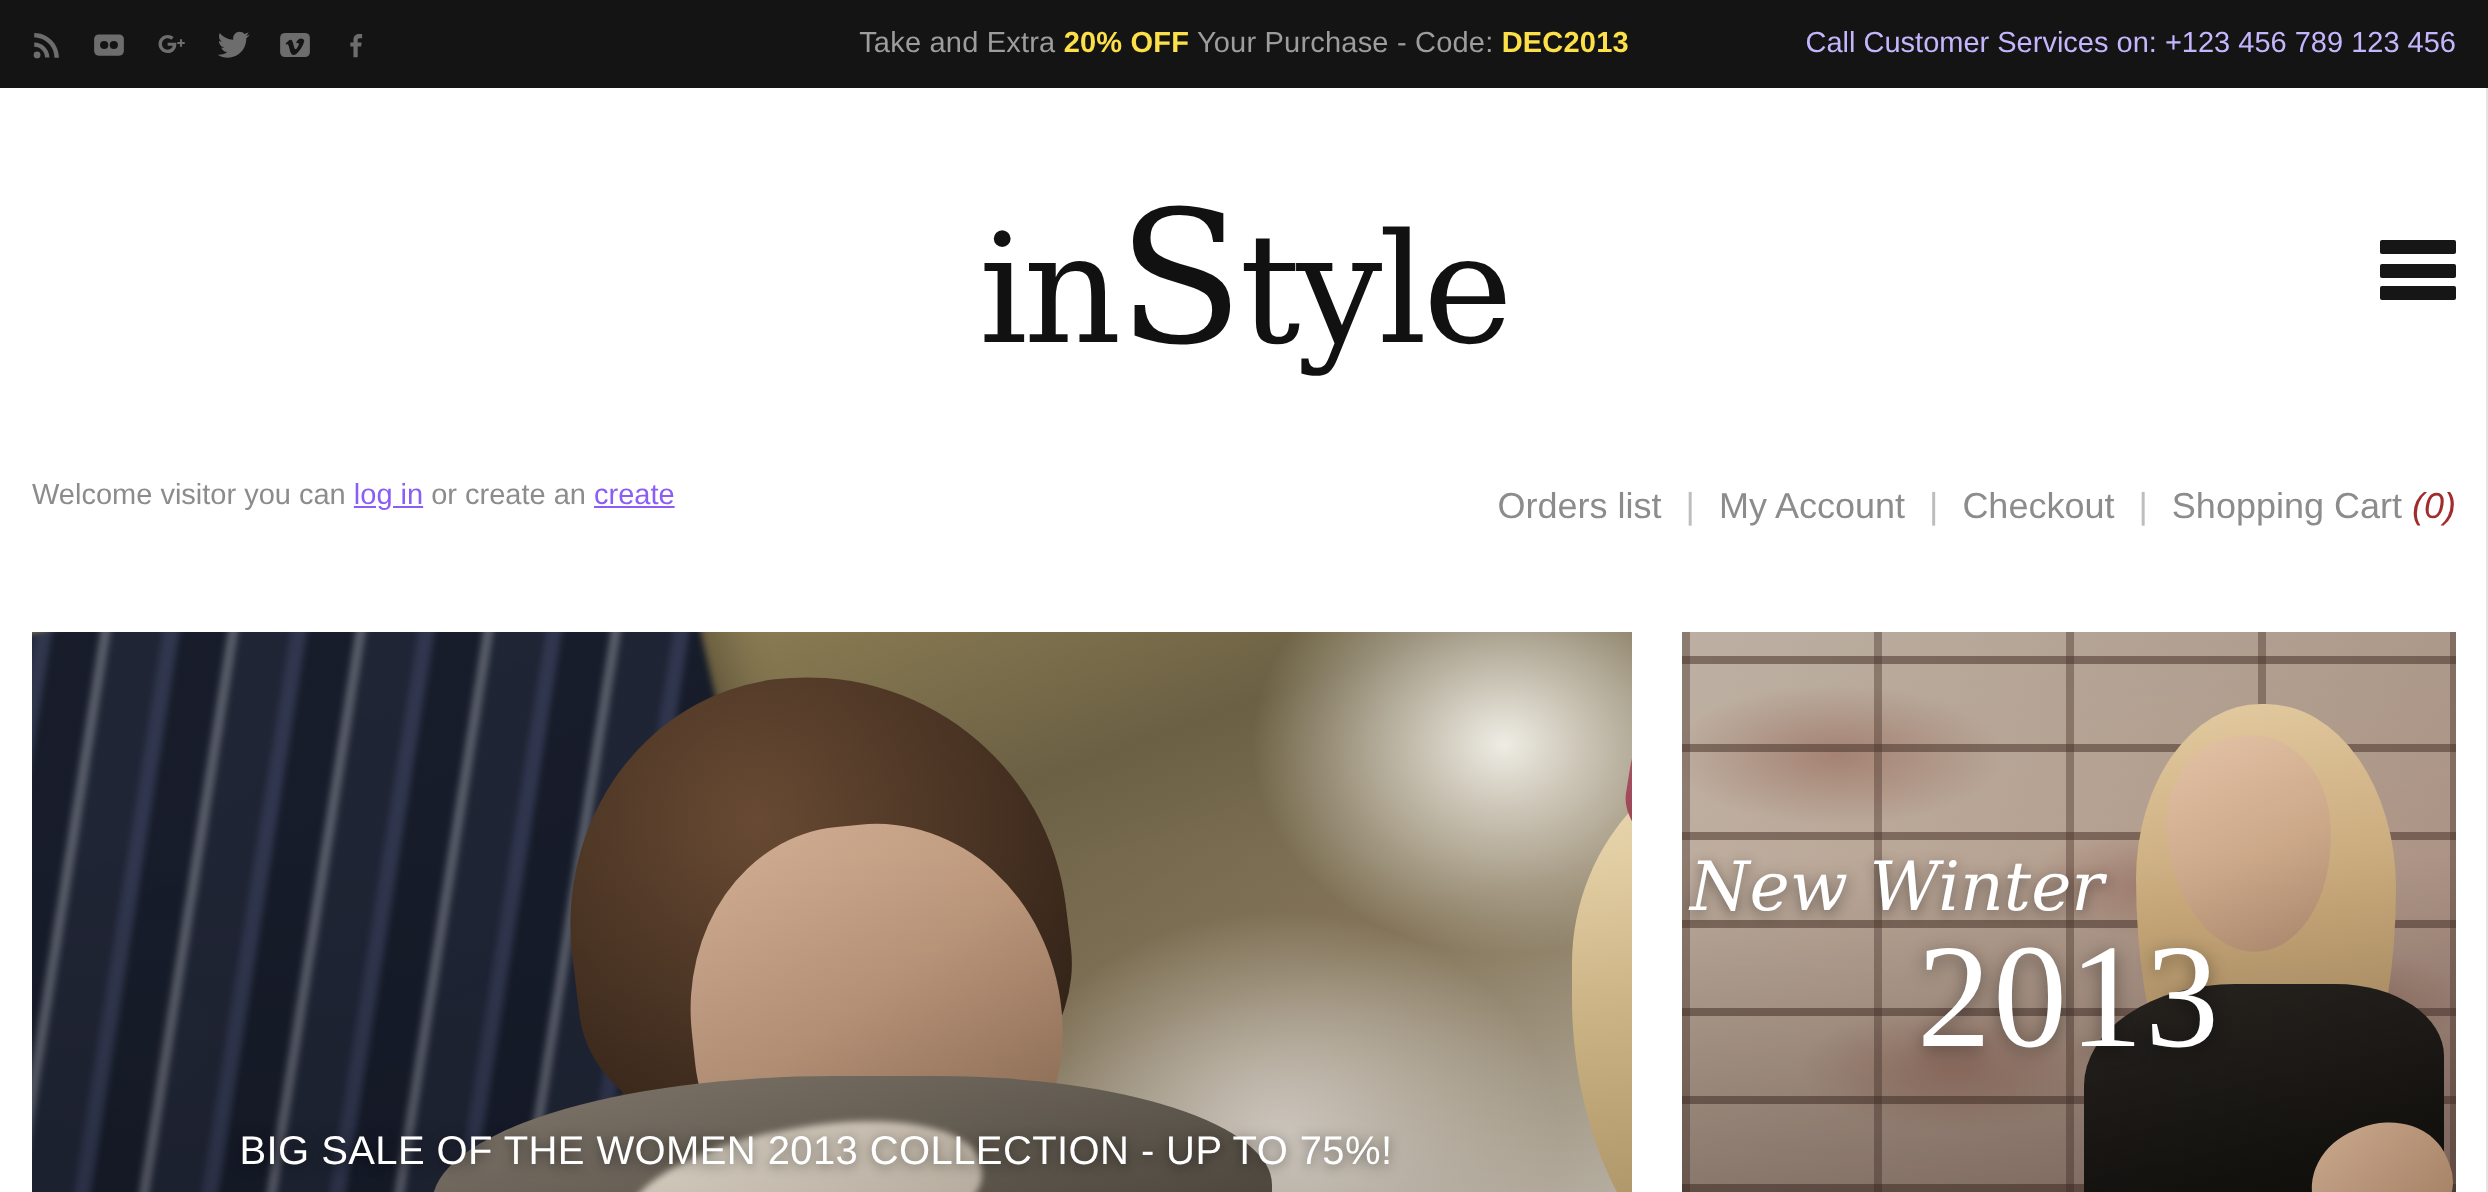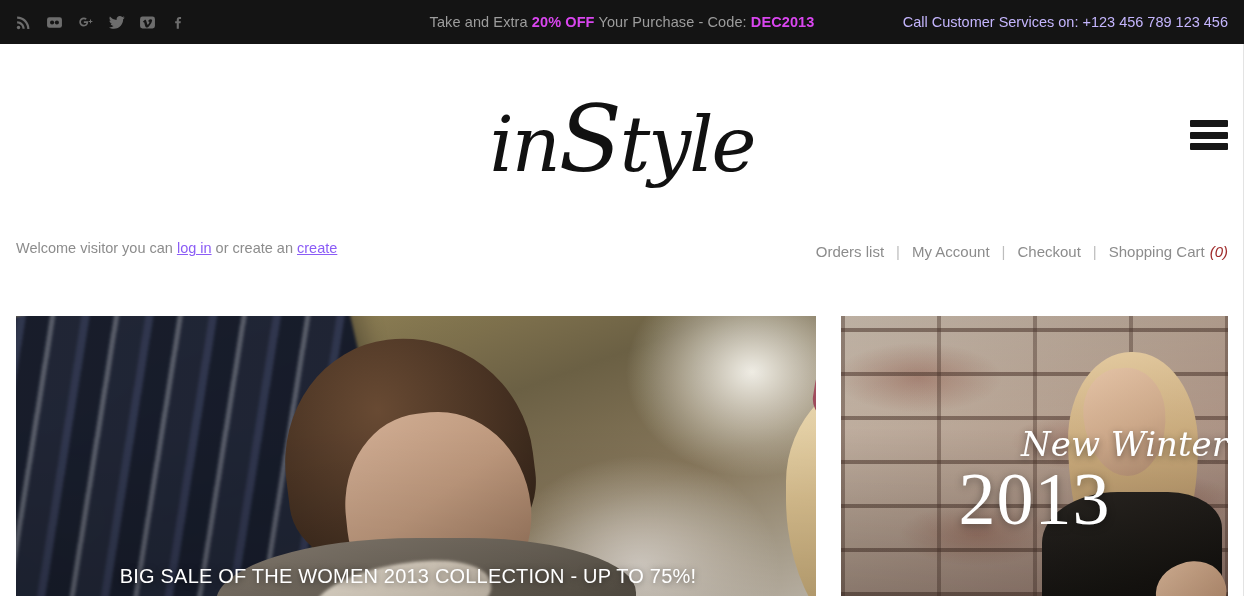--- a/index.html
+++ b/index.html
@@ -52,21 +52,21 @@
   .promo {
     position: absolute;
     left: 0; right: 0;
     text-align: center;
     font-size: 14.5px;
     color: #9d9d9d;
     letter-spacing: 0.1px;
     white-space: nowrap;
     pointer-events: none;
   }
-  .promo b { color: #d946ef; font-weight: bold; margin-top: 12px; }
+  .promo b { color: #fde047; font-weight: bold; margin-top: 12px; }
 
   .phone {
     position: absolute;
     right: 16px;
     font-size: 14.5px;
     color: #c4b5fd;
     white-space: nowrap;
   }
 
   
@@ -76,21 +76,20 @@
     width: 1244px;
     height: 180px;
   }
 
   .logo {
     position: absolute;
     left: 0; right: 0;
     top: 50px;
     text-align: center;
     font-family: "DejaVu Serif", serif;
-    font-style: italic;
     font-size: 76px;
     color: #111;
     line-height: 1;
     letter-spacing: -2px;
     user-select: none;
   }
   .logo .cap { font-size: 92px; }
 
   .hamburger {
     position: absolute;
@@ -132,21 +131,21 @@
     text-decoration: underline;
     cursor: pointer;
   }
 
   .topnav {
     position: absolute;
     right: 16px;
     top: 7px;
     display: flex;
     align-items: center;
-    font-size: 15px;
+    font-size: 18px;
     color: #8c8c8c;
     white-space: nowrap;
   }
   .topnav a {
     color: #8c8c8c;
     text-decoration: none;
     cursor: pointer;
   }
   .topnav .sep {
     color: #bdbdbd;
@@ -328,21 +327,21 @@
     font-size: 20px;
     letter-spacing: 0.2px;
     color: #ffffff;
     text-shadow: 0 1px 6px rgba(0,0,0,0.5);
     white-space: nowrap;
   }
   .cap-side-script {
     position: absolute;
     left: 4px; right: 0;
     top: 108px;
-    text-align: right;
+    text-align: left;
     font-family: "DejaVu Serif", serif;
     font-style: italic;
     font-size: 34px;
     color: #ffffff;
     text-shadow: 0 2px 7px rgba(0,0,0,0.45);
     white-space: nowrap;
   }
   .cap-side-year {
     position: absolute;
     left: 0; right: 0;

